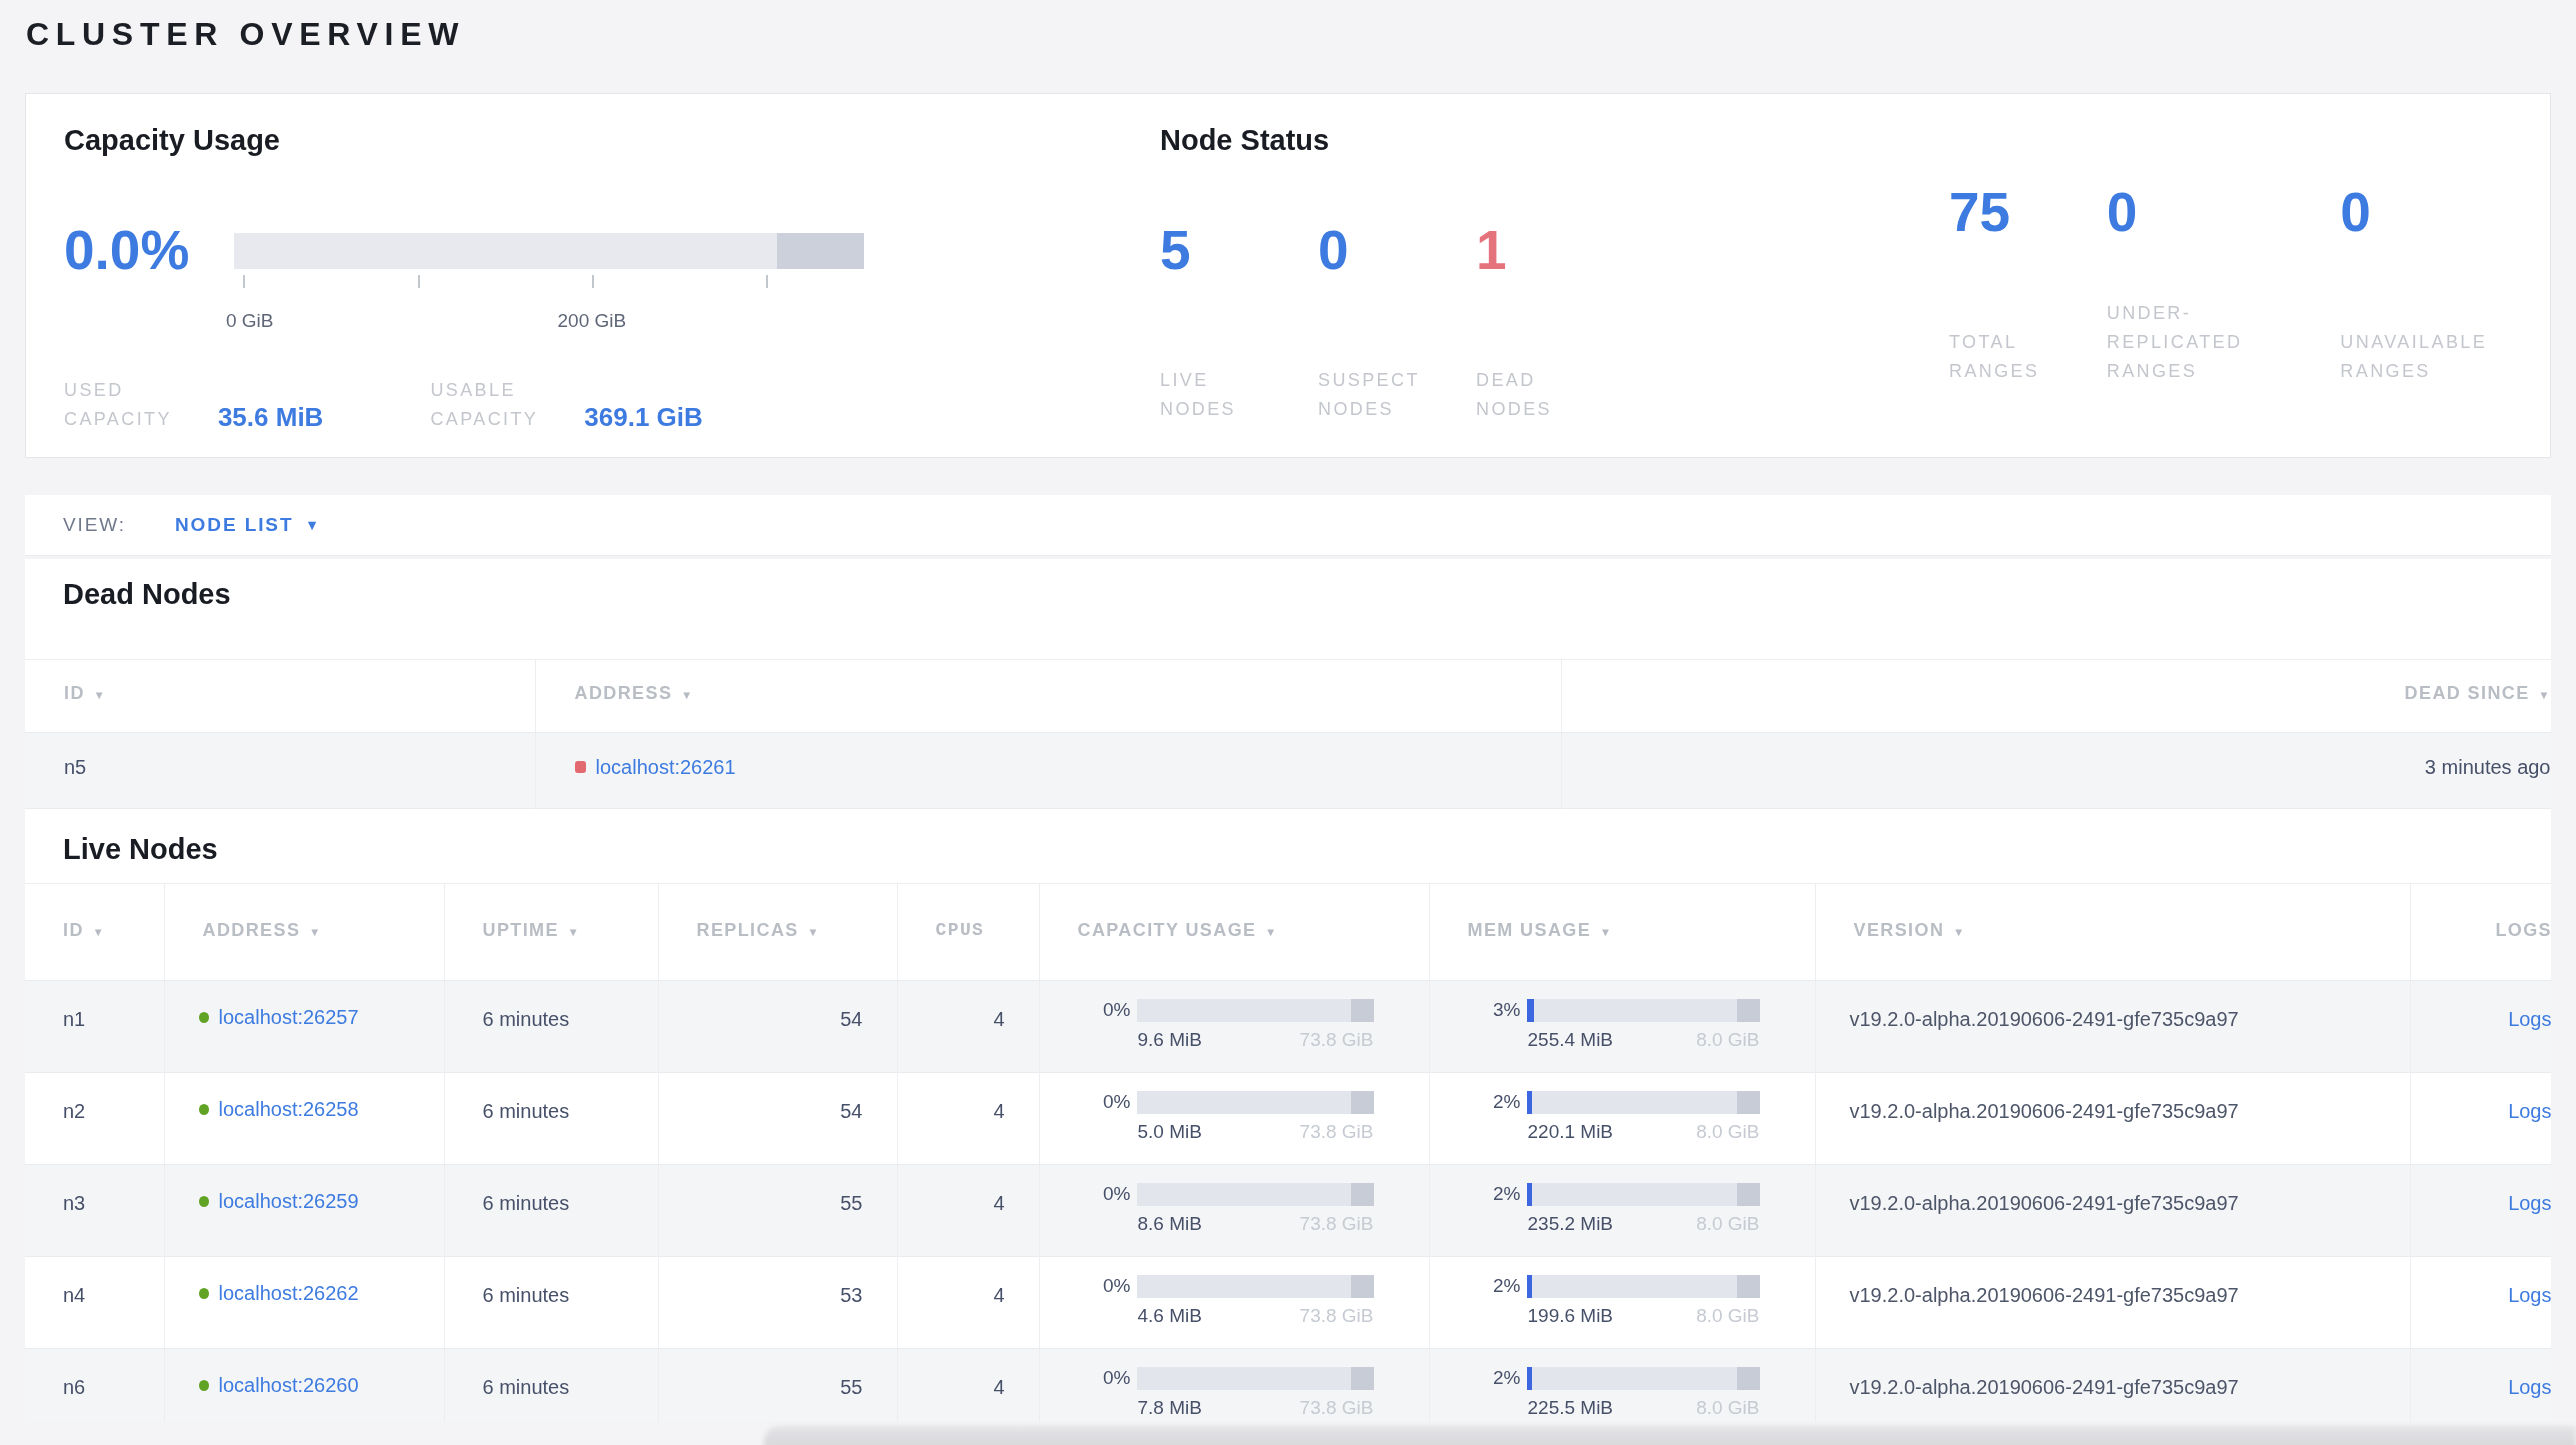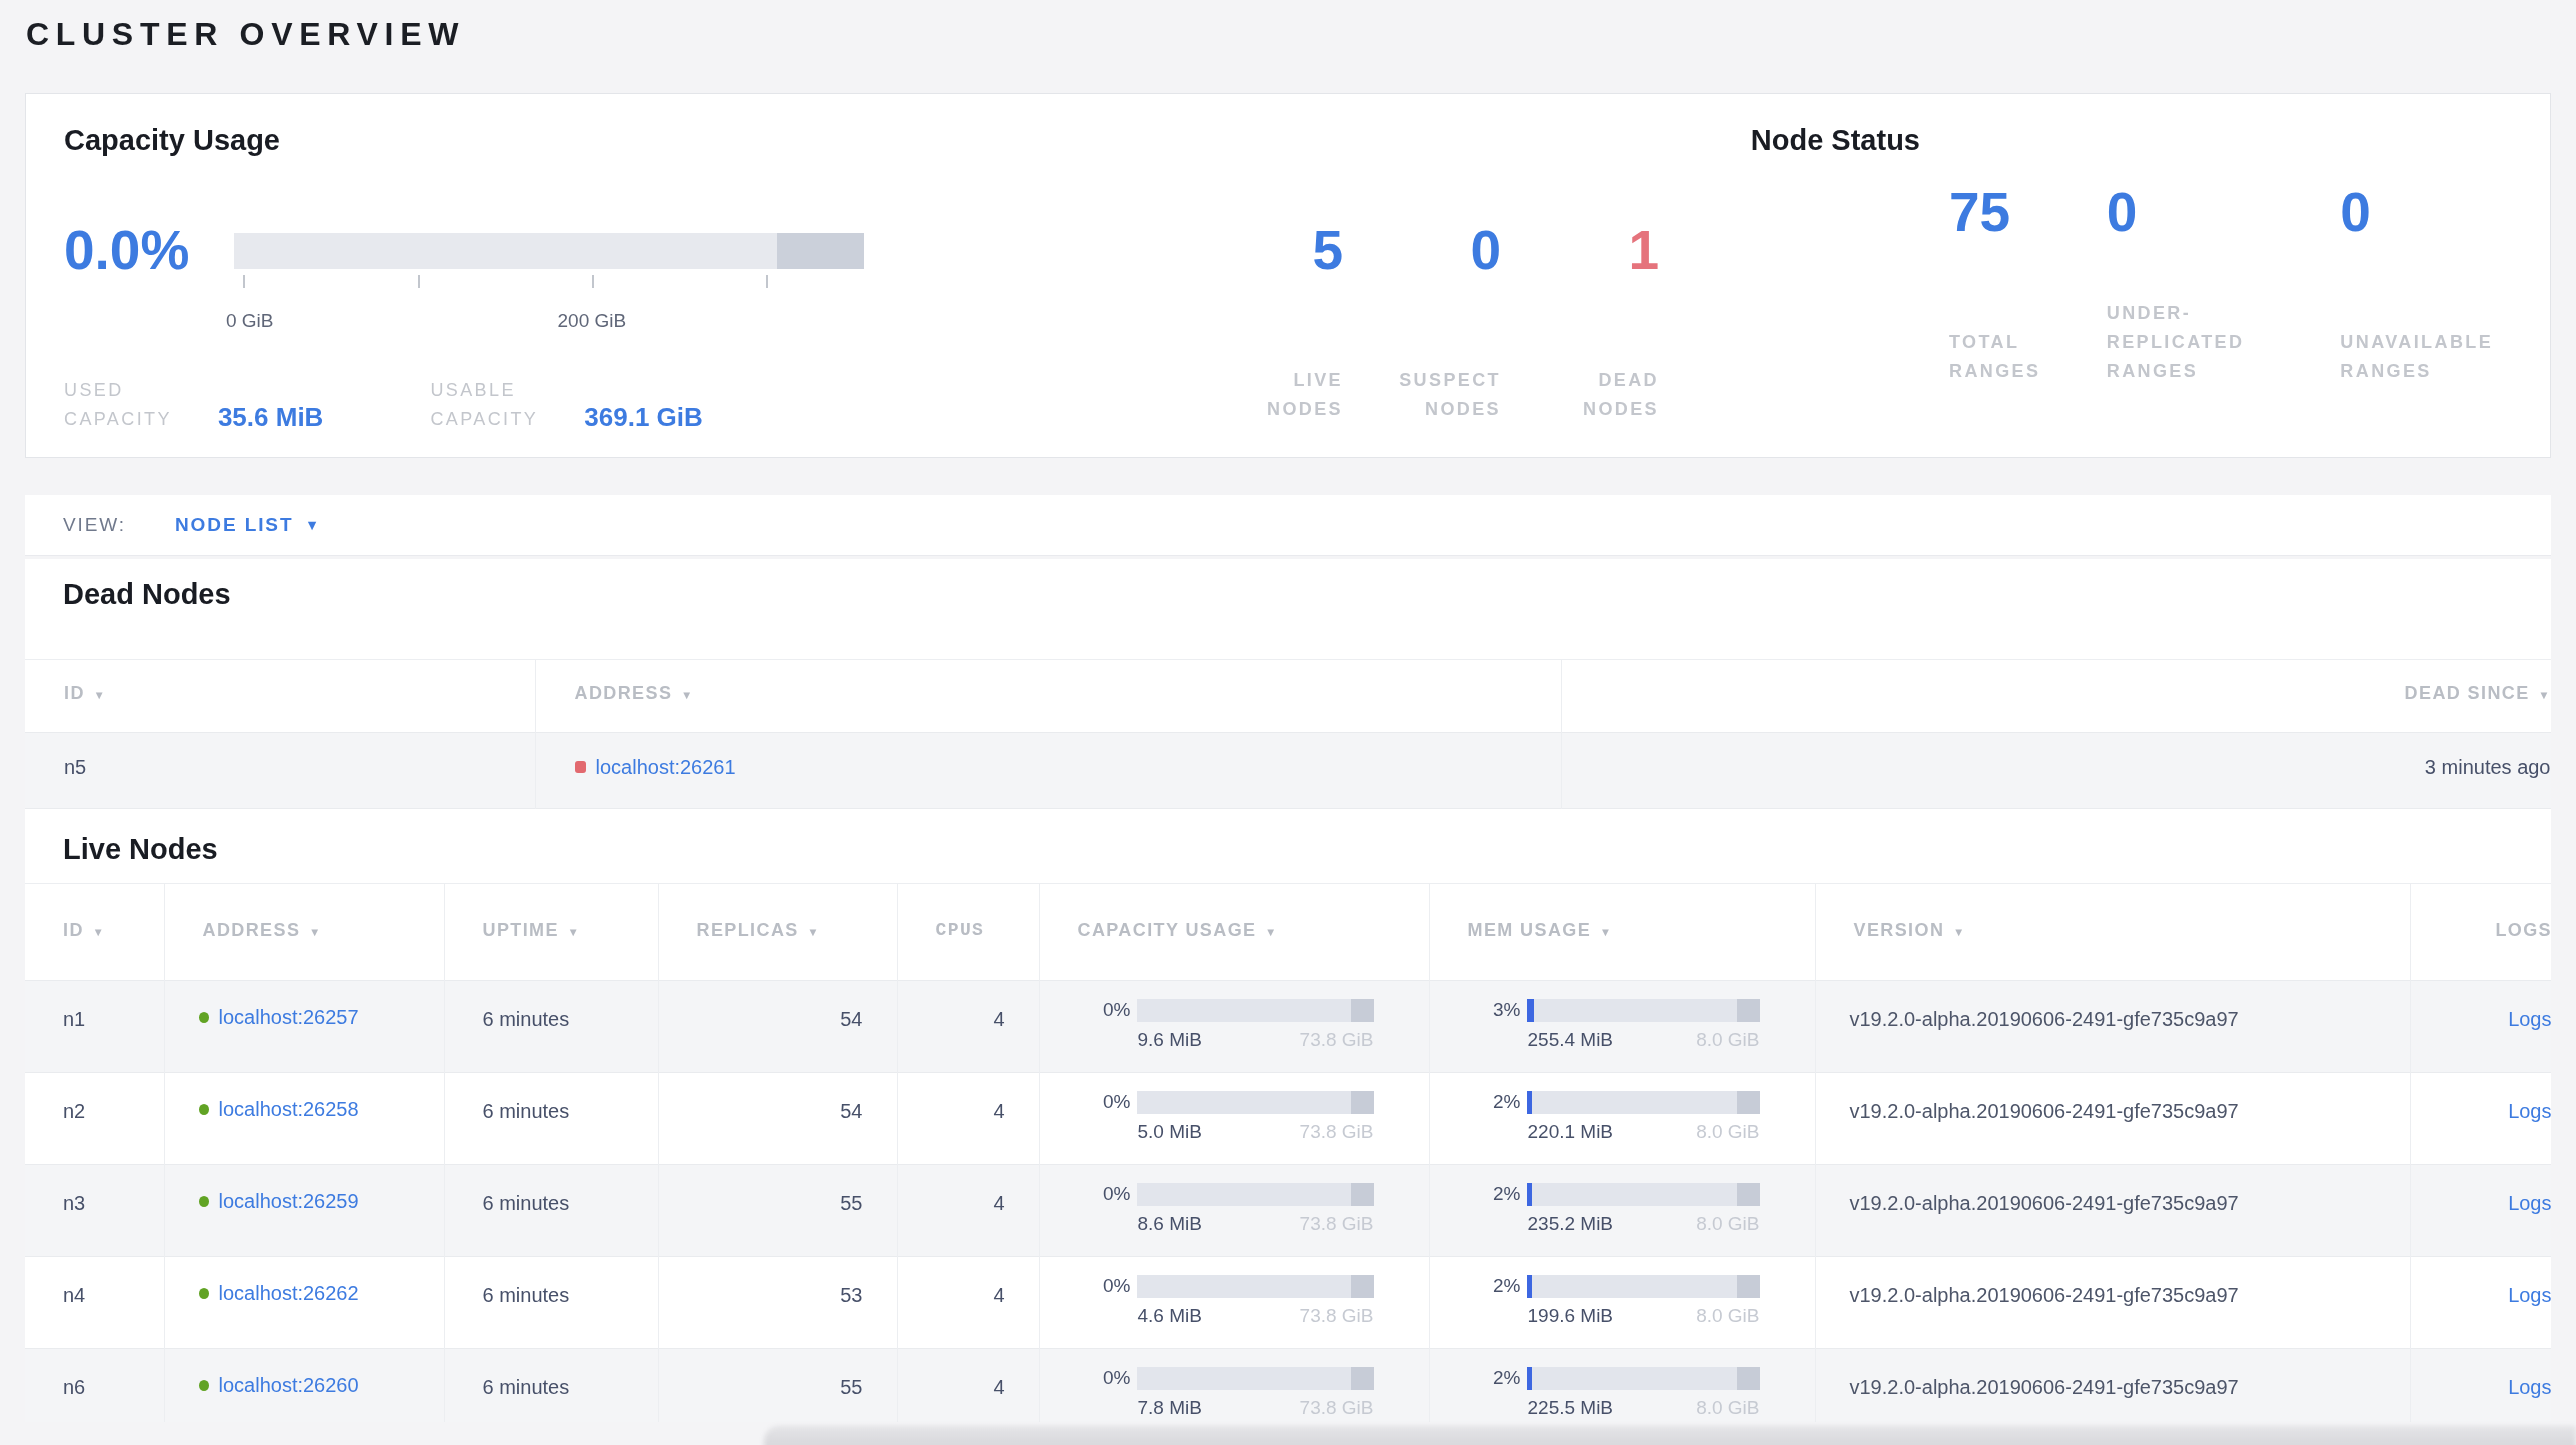--- a/index.html
+++ b/index.html
@@ -18,21 +18,21 @@
   
   .card {
     position:relative;
     margin:38px 25px 0 25px;
     height:365px;
     background:#ffffff;
     border:1px solid #e3e5e9;
   }
   .sec { position:absolute; top:27px; }
   .sec-capacity { left:38px; width:1050px; }
-  .sec-nodes    { left:1159px; width:735px;text-align:right; }
+  .sec-nodes    { left:1134px; width:735px; }
   .sec-repl     { left:1923px; width:611px; }
   .sec-title { font-size:29px; line-height:38px; font-weight:700; color:#191c23; }
 
   .cap-row { display:flex; margin-top:61px; }
   .cap-pct { width:170px; font-size:55px; line-height:61px; font-weight:600; color:#3d7be0; }
   .bar-wrap { position:relative; width:630px; margin-top:12.4px; }
   .bigbar { position:relative; height:36px; background:#e7e9ee; overflow:hidden; }
   .bigbar .cap-seg { position:absolute; right:0; top:0; bottom:0; width:13.8%; background:#cbd0da; }
   .bigbar .fill { position:absolute; left:0; top:0; bottom:0; background:#3d67e1; }
   .tick { position:absolute; top:42px; width:1.9px; height:13.4px; background:#c2c6cd; }
@@ -43,21 +43,21 @@
   .cap-stats { display:flex; margin-top:95px; }
   .stat-pair { display:flex; align-items:flex-end; }
   .stat-pair + .stat-pair { margin-left:107px; }
   .pair-label { font-size:18px; line-height:29px; letter-spacing:2.4px; color:#c3c6cc; font-weight:500; }
   .pair-value { font-size:26px; font-weight:600; color:#3d7be0; margin-left:46px; padding-bottom:1px; white-space:nowrap; }
 
   .stats-row { display:flex; margin-top:61px; }
   .stat { display:flex; flex-direction:column; height:204px; }
   .stat-num { font-size:55px; line-height:61px; font-weight:600; color:#3d7be0; }
   .stat-num.danger { color:#e5737c; }
-  .stat-lbl { margin-top:auto; font-size:18px; line-height:29px; letter-spacing:2.4px; color:#c3c6cc; font-weight:700; white-space:pre-line; }
+  .stat-lbl { margin-top:auto; font-size:18px; line-height:29px; letter-spacing:2.4px; color:#c3c6cc; font-weight:400; white-space:pre-line; }
   .sec-nodes .stat { width:158px; }
   .sec-repl .stat-1 { width:158px; }
   .sec-repl .stat-2 { width:234px; }
   .sec-repl .stat-3 { width:220px; }
 
   
   .view-bar {
     margin:37px 25px 2.9px 25px; height:61px; background:#ffffff;
     display:flex; align-items:center; padding-left:38px;
     border-bottom:1px solid #e9eaee;

